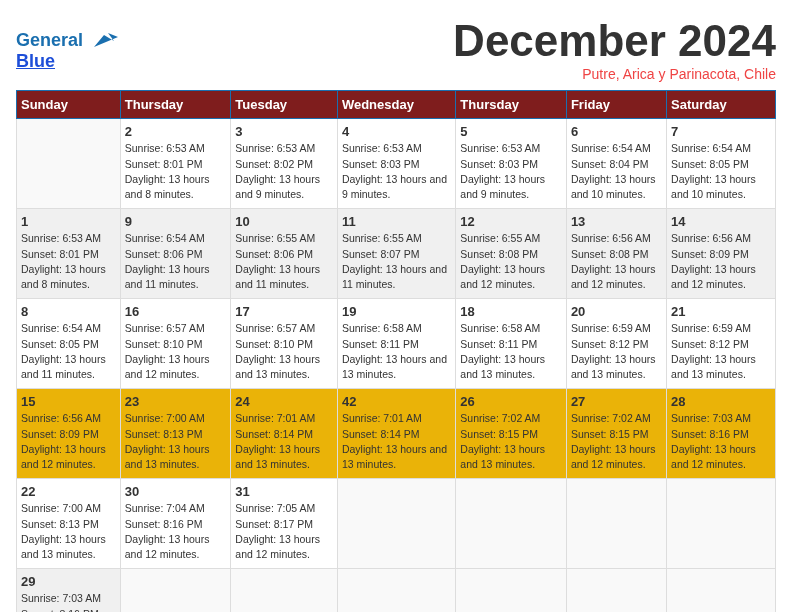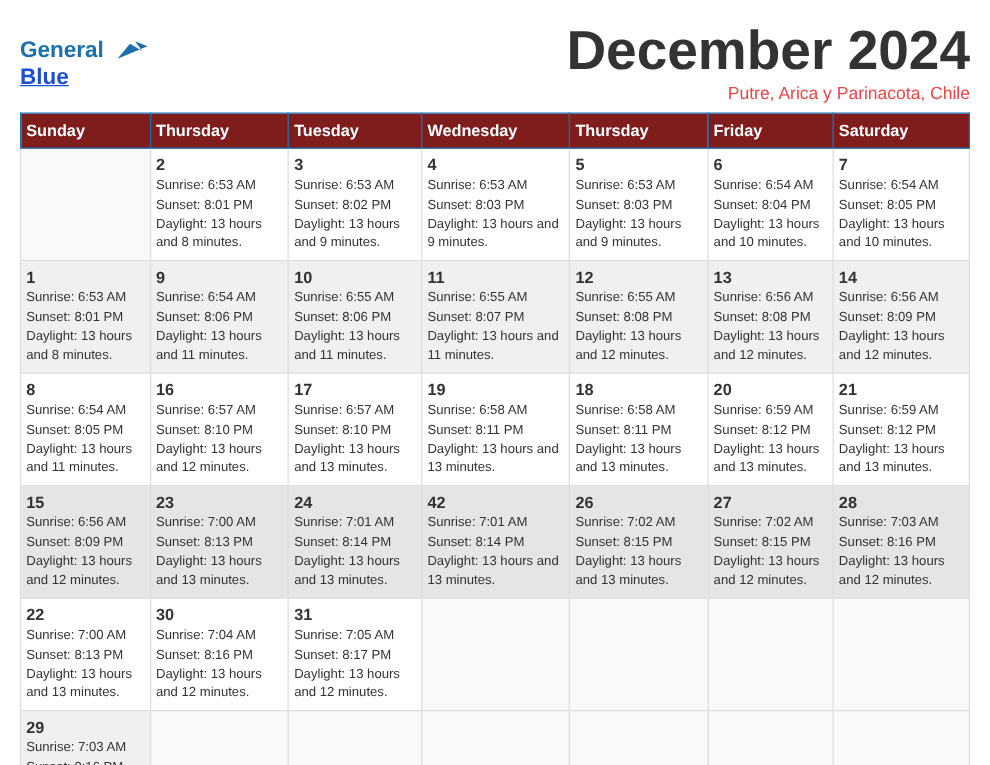--- a/index.html
+++ b/index.html
@@ -146,21 +146,21 @@
       </tr>
       <tr>
         <td><span class="day-num">8</span><span class="day-info">Sunrise: 6:54 AM</span><br><span class="day-info">Sunset: 8:05 PM</span><br><span class="day-info">Daylight: 13 hours and 11 minutes.</span></td>
         <td><span class="day-num">16</span><span class="day-info">Sunrise: 6:57 AM</span><br><span class="day-info">Sunset: 8:10 PM</span><br><span class="day-info">Daylight: 13 hours and 12 minutes.</span></td>
         <td><span class="day-num">17</span><span class="day-info">Sunrise: 6:57 AM</span><br><span class="day-info">Sunset: 8:10 PM</span><br><span class="day-info">Daylight: 13 hours and 13 minutes.</span></td>
         <td><span class="day-num">19</span><span class="day-info">Sunrise: 6:58 AM</span><br><span class="day-info">Sunset: 8:11 PM</span><br><span class="day-info">Daylight: 13 hours and 13 minutes.</span></td>
         <td><span class="day-num">18</span><span class="day-info">Sunrise: 6:58 AM</span><br><span class="day-info">Sunset: 8:11 PM</span><br><span class="day-info">Daylight: 13 hours and 13 minutes.</span></td>
         <td><span class="day-num">20</span><span class="day-info">Sunrise: 6:59 AM</span><br><span class="day-info">Sunset: 8:12 PM</span><br><span class="day-info">Daylight: 13 hours and 13 minutes.</span></td>
         <td><span class="day-num">21</span><span class="day-info">Sunrise: 6:59 AM</span><br><span class="day-info">Sunset: 8:12 PM</span><br><span class="day-info">Daylight: 13 hours and 13 minutes.</span></td>
       </tr>
-      <tr style="background: #e5e5e5;">
+      <tr style="background: #eab308;">
         <td><span class="day-num">15</span><span class="day-info">Sunrise: 6:56 AM</span><br><span class="day-info">Sunset: 8:09 PM</span><br><span class="day-info">Daylight: 13 hours and 12 minutes.</span></td>
         <td><span class="day-num">23</span><span class="day-info">Sunrise: 7:00 AM</span><br><span class="day-info">Sunset: 8:13 PM</span><br><span class="day-info">Daylight: 13 hours and 13 minutes.</span></td>
         <td><span class="day-num">24</span><span class="day-info">Sunrise: 7:01 AM</span><br><span class="day-info">Sunset: 8:14 PM</span><br><span class="day-info">Daylight: 13 hours and 13 minutes.</span></td>
         <td><span class="day-num">42</span><span class="day-info">Sunrise: 7:01 AM</span><br><span class="day-info">Sunset: 8:14 PM</span><br><span class="day-info">Daylight: 13 hours and 13 minutes.</span></td>
         <td><span class="day-num">26</span><span class="day-info">Sunrise: 7:02 AM</span><br><span class="day-info">Sunset: 8:15 PM</span><br><span class="day-info">Daylight: 13 hours and 13 minutes.</span></td>
         <td><span class="day-num">27</span><span class="day-info">Sunrise: 7:02 AM</span><br><span class="day-info">Sunset: 8:15 PM</span><br><span class="day-info">Daylight: 13 hours and 12 minutes.</span></td>
         <td><span class="day-num">28</span><span class="day-info">Sunrise: 7:03 AM</span><br><span class="day-info">Sunset: 8:16 PM</span><br><span class="day-info">Daylight: 13 hours and 12 minutes.</span></td>
       </tr>
       <tr>
         <td><span class="day-num">22</span><span class="day-info">Sunrise: 7:00 AM</span><br><span class="day-info">Sunset: 8:13 PM</span><br><span class="day-info">Daylight: 13 hours and 13 minutes.</span></td>

